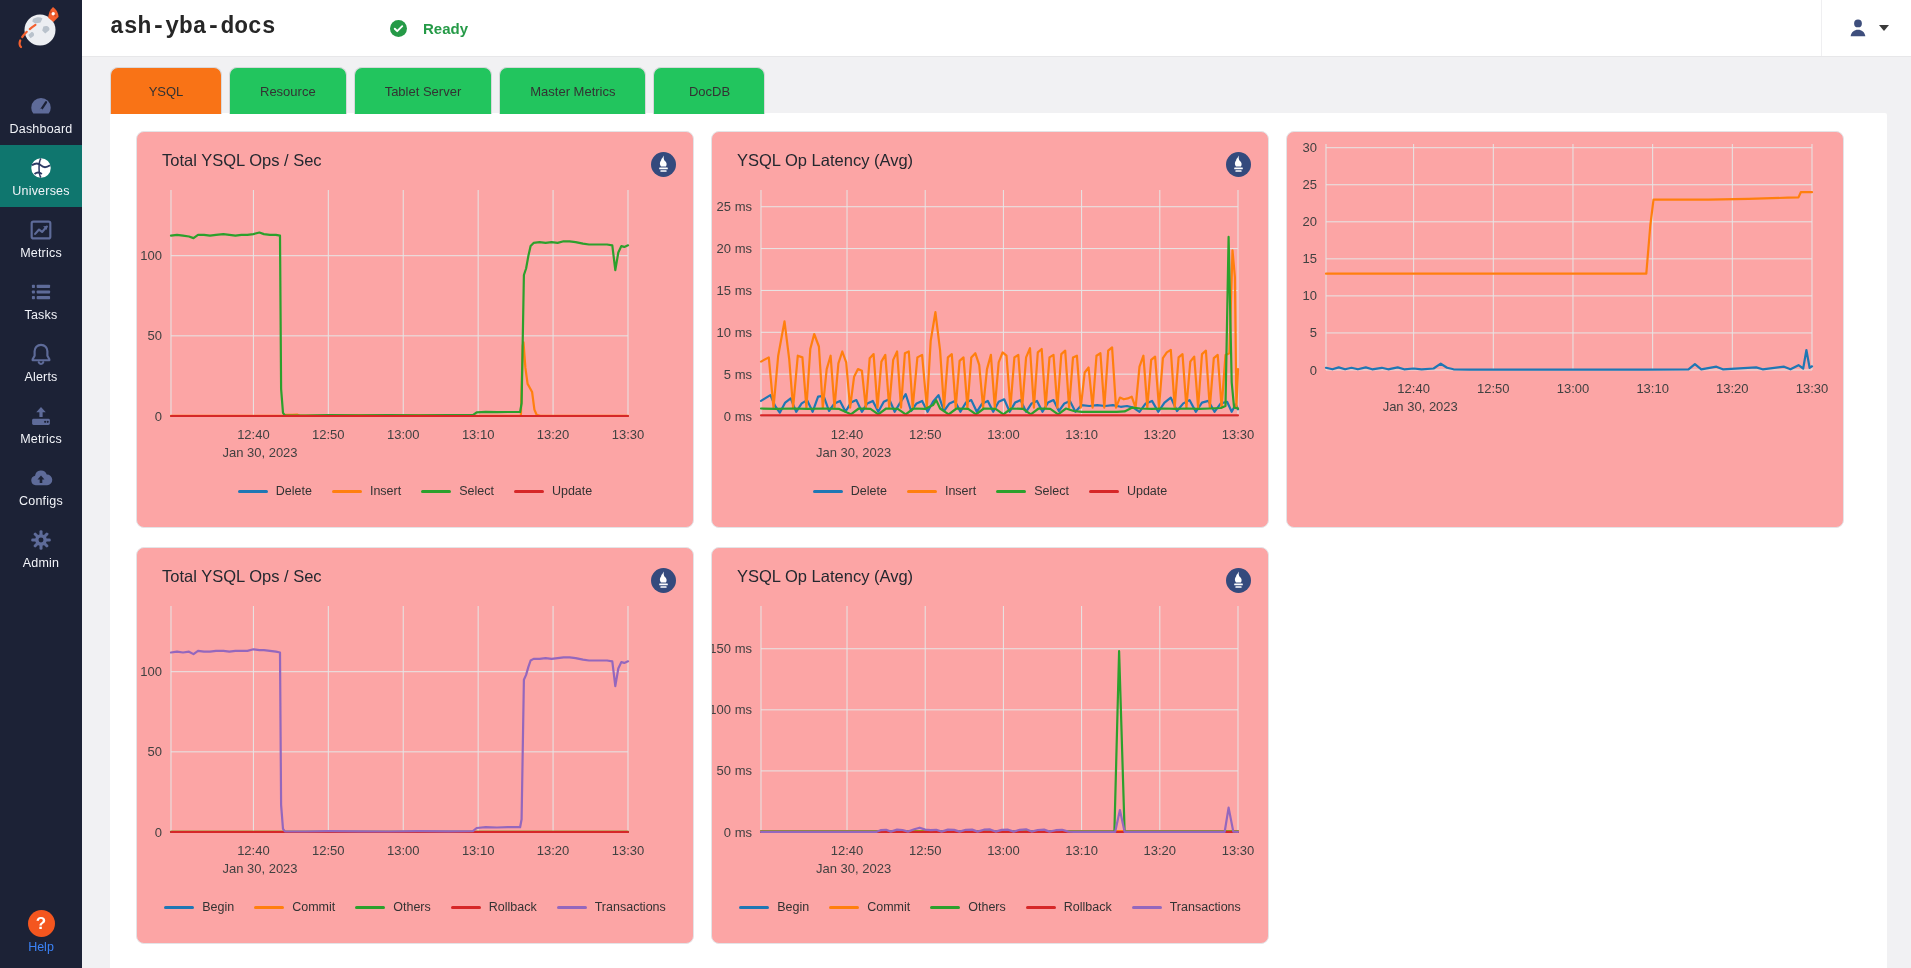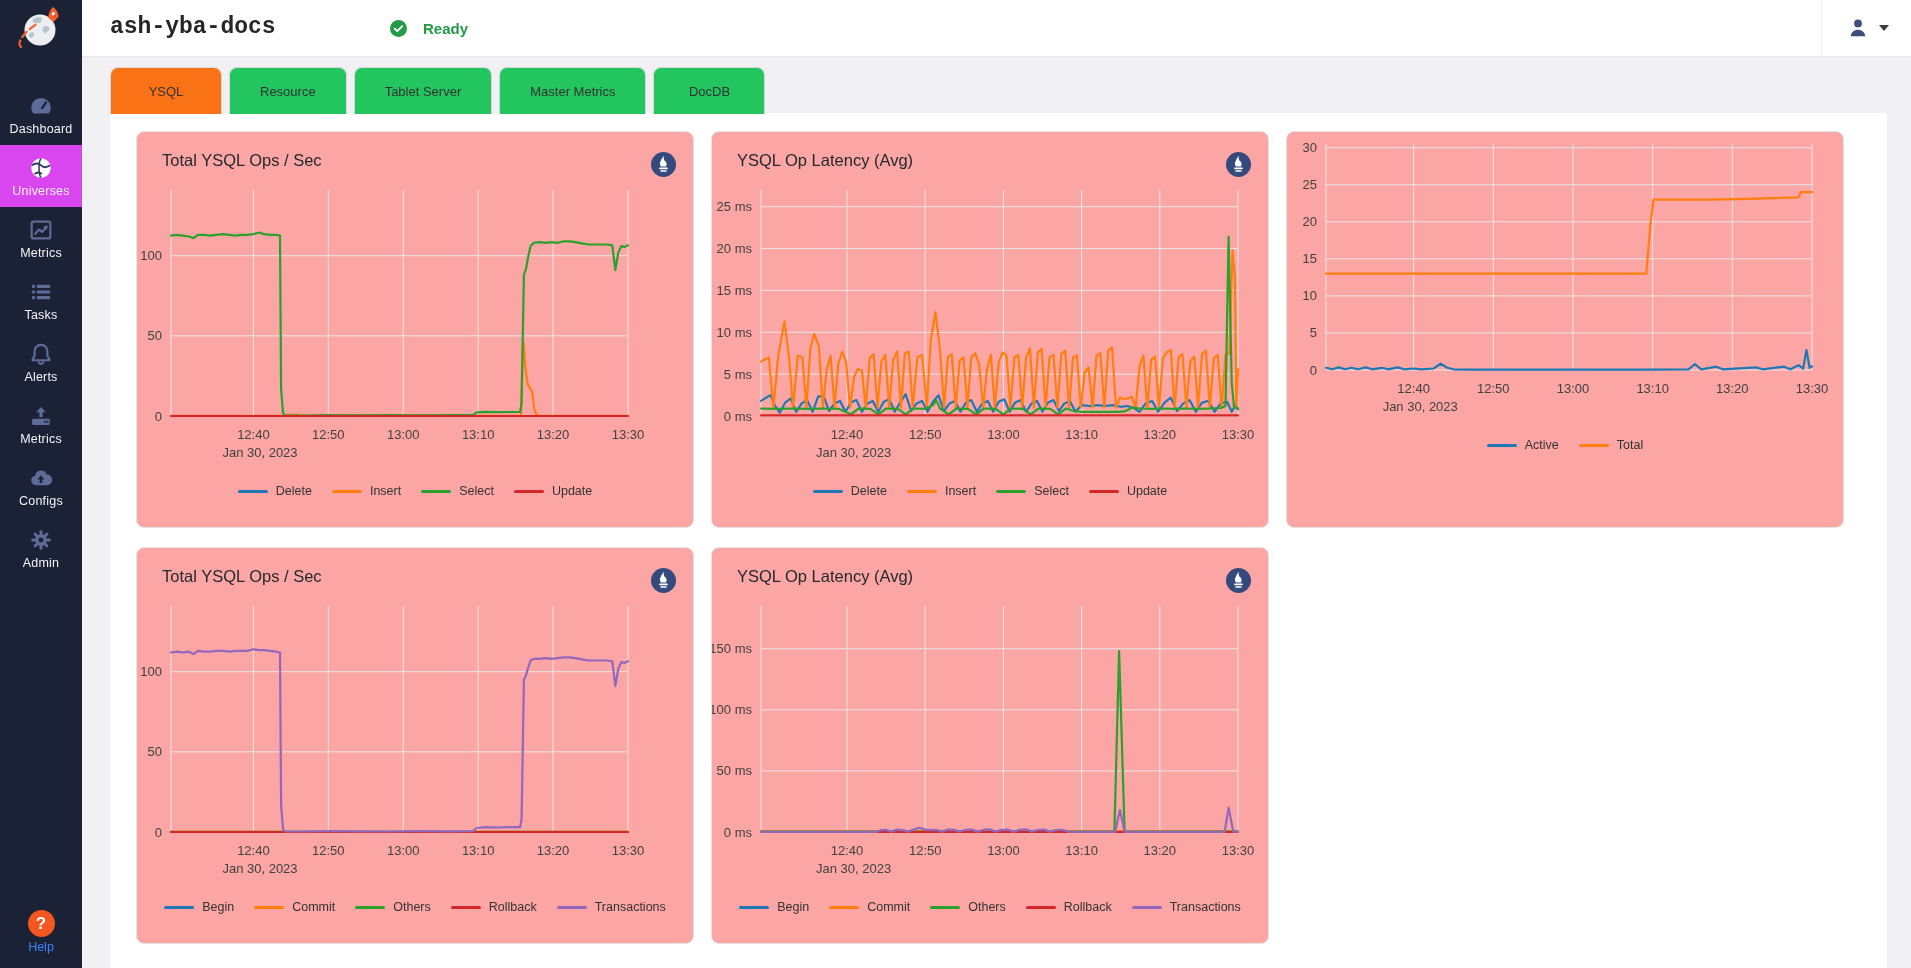--- a/index.html
+++ b/index.html
@@ -5,21 +5,21 @@
   * { margin:0; padding:0; box-sizing:border-box; }
   html,body { width:1911px; height:968px; overflow:hidden; }
   body { font-family:"Liberation Sans", sans-serif; background:#f1f1f3; }
   .screen { position:relative; width:1911px; height:968px; }
 
   
   .sidebar { position:absolute; left:0; top:0; width:82px; height:968px; background:#1c2236; z-index:5; }
   .logo { width:82px; height:57px; display:flex; align-items:center; justify-content:center; }
   .nav { margin-top:26px; }
   .nav-item { width:82px; padding:10px 0 9px; text-align:center; cursor:pointer; color:#5e6b99; }
-  .nav-item.active { background:#d946ef; color:#ffffff; }
+  .nav-item.active { background:#0f766e; color:#ffffff; }
   .nav-item .ic { display:block; margin:0 auto 3px; width:26px; height:26px; }
   .nav-item .lbl { font-size:12.5px; color:#f2f4f9; letter-spacing:.2px; }
   .help-item { position:absolute; bottom:14px; width:82px; text-align:center; cursor:pointer; }
   .help-badge { width:27px; height:27px; border-radius:50%; background:#f4561f; color:#fff; font-weight:bold;
                 font-size:17px; line-height:27px; margin:0 auto 3px; }
   .help-item .lbl { font-size:12.5px; color:#3b82f6; }
 
   
   .header { position:absolute; left:82px; top:0; right:0; height:57px; background:#fff; border-bottom:1px solid #e7e7e9; z-index:4; }
   .uni-title { position:absolute; left:28px; top:14px; font-size:23px; font-weight:bold; color:#262626;font-family:Liberation Mono, monospace; }
@@ -315,30 +315,20 @@
             <text x="126.63934426229508" y="261" text-anchor="middle">12:40</text>
             <text x="206.31147540983605" y="261" text-anchor="middle">12:50</text>
             <text x="285.983606557377" y="261" text-anchor="middle">13:00</text>
             <text x="365.655737704918" y="261" text-anchor="middle">13:10</text>
             <text x="445.32786885245906" y="261" text-anchor="middle">13:20</text>
             <text x="525" y="261" text-anchor="middle">13:30</text>
             <text x="95.63934426229508" y="279" text-anchor="start">Jan 30, 2023</text>
             <polyline points="39.0,235.8 45.4,237.3 51.7,235.4 58.1,237.3 64.5,235.8 70.9,237.3 78.8,235.4 85.2,237.3 94.8,235.8 101.1,237.3 110.7,235.4 117.1,237.3 126.6,236.5 134.6,237.3 146.6,236.5 153.7,231.7 160.1,235.8 166.5,237.3 182.4,237.6 357.7,237.6 401.5,237.3 407.9,232.1 414.3,237.3 429.4,234.7 435.8,237.3 469.2,235.4 475.6,237.3 497.1,234.7 503.5,237.3 511.5,233.2 516.2,236.5 519.4,218.0 522.6,235.8 525.0,234.3" fill="none" stroke="#1f77b4" stroke-width="2.2" stroke-linejoin="round" stroke-linecap="round"></polyline>
             <polyline points="39.0,141.7 359.3,141.7 363.3,93.5 366.5,67.6 421.4,67.6 461.3,66.8 501.1,65.7 511.5,65.4 513.8,60.2 525.0,60.2" fill="none" stroke="#ff7f0e" stroke-width="2.2" stroke-linejoin="round" stroke-linecap="round"></polyline>
           </svg>
-          <div class="legend">
-            <div class="legend-item">
-              <span class="legend-swatch" style="background:#1f77b4"></span>
-              <span class="legend-label">Active</span>
-            </div>
-            <div class="legend-item">
-              <span class="legend-swatch" style="background:#ff7f0e"></span>
-              <span class="legend-label">Total</span>
-            </div>
-          </div>
         </div>
         <div class="card">
           <div class="card-head">
             <span class="card-title">Total YSQL Ops / Sec</span>
             <span class="prom"><svg width="27" height="27" viewBox="0 0 27 27">
                 <circle cx="13.5" cy="13.5" r="12.5" fill="#344a7d"></circle>
                 <path fill="#fff" d="M13.5 4.6c.5 2-.1 2.9.7 4.3.5.9 1.7 1.6 2.2 3 .4 1.2.2 2.5-.5 3.7H11c-1.3-1.7-1.4-3.4-.6-5 .4-.8 1-1.4 1-2.7 1.1-.7 1.7-1.9 2.1-3.3z"></path>
                 <rect x="9.2" y="16.6" width="8.6" height="1.7" rx="0.5" fill="#fff"></rect>
                 <rect x="10.4" y="19.2" width="6.2" height="1.5" rx="0.5" fill="#fff"></rect>
               </svg></span>

